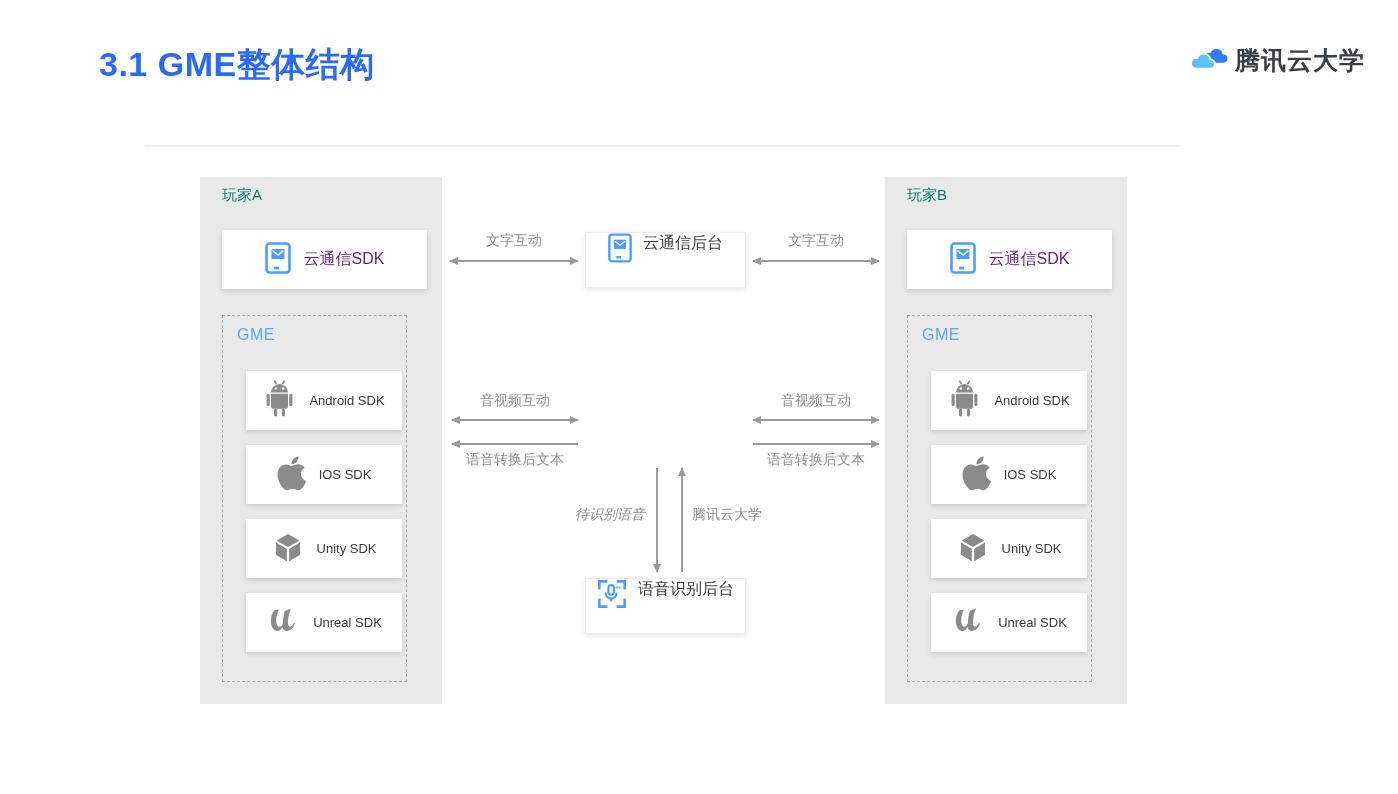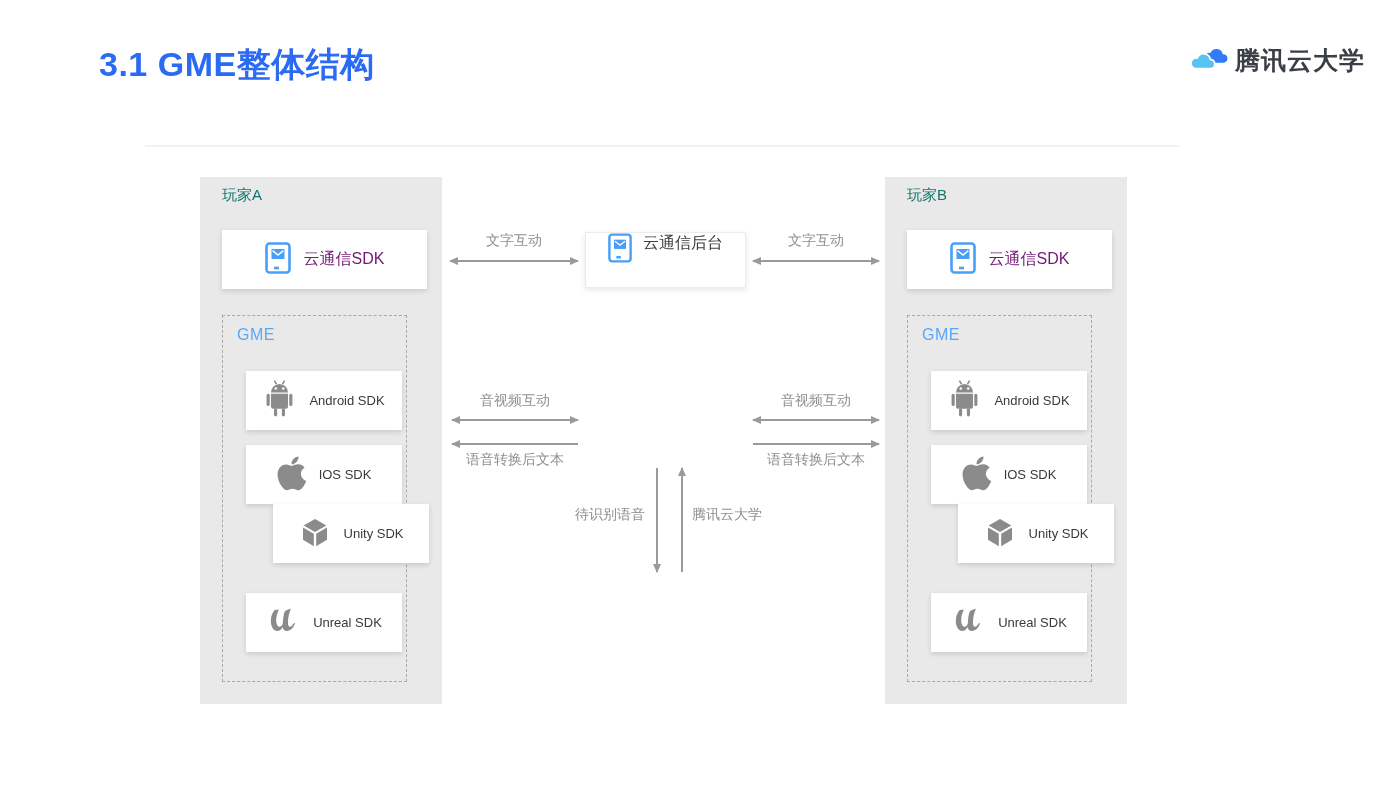--- a/index.html
+++ b/index.html
@@ -21,39 +21,39 @@
   .panel-title { position:absolute; left:22px; top:9px; font-size:15px; color:#0f766e; }
 
   .white-box { background:#fff; box-shadow:0 2px 5px rgba(0,0,0,0.14); display:flex; align-items:center; justify-content:center; gap:13px; }
   .comm-box { position:absolute; left:22px; top:53px; width:205px; height:59px; }
   .comm-box .lbl { font-size:16px; color:#701a75; }
 
   .gme-box { position:absolute; left:22px; top:138px; width:185px; height:367px; border:1px dashed #a9a9a9; }
   .gme-label { position:absolute; left:14px; top:10px; font-size:16px; color:#57a8f6; letter-spacing:0.5px; }
   .sdk-item { position:absolute; left:23px; width:156px; height:59px; }
   .sdk-item .lbl { font-size:13px; color:#3a3a3a; }
-  .sdk-item.i0 { top:55px; } .sdk-item.i1 { top:129px; } .sdk-item.i2 { top:188px;margin-left:27px; } .sdk-item.i3 { top:277px; }
+  .sdk-item.i0 { top:55px; } .sdk-item.i1 { top:129px; } .sdk-item.i2 { top:203px; } .sdk-item.i3 { top:277px; }
 
   
   .center-box { position:absolute; left:585px; width:161px; height:56px; background:#fff; border:1px solid #ececec; box-shadow:0 2px 6px rgba(0,0,0,0.10); display:flex; align-items:flex-start; justify-content:center; gap:11px; }
   .center-box .lbl { font-size:16px; color:#3d3d3d; }
   .cb-comm { top:232px; } .cb-gme { top:399px; } .cb-asr { top:578px; }
 
   
   .arrow-h { position:absolute; height:2px; background:#9a9a9a; }
   .arrow-v { position:absolute; width:2px;  background:#9a9a9a; }
   .arrow-h::before, .arrow-h::after, .arrow-v::before, .arrow-v::after { content:none; position:absolute; width:0; height:0; }
   .h-left::before  { content:''; left:-1px; top:-3.5px; border-top:4.5px solid transparent; border-bottom:4.5px solid transparent; border-right:9px solid #9a9a9a; }
   .h-right::after  { content:''; right:-1px; top:-3.5px; border-top:4.5px solid transparent; border-bottom:4.5px solid transparent; border-left:9px solid #9a9a9a; }
   .v-up::before    { content:''; top:-1px; left:-3.5px; border-left:4.5px solid transparent; border-right:4.5px solid transparent; border-bottom:9px solid #9a9a9a; }
   .v-down::after   { content:''; bottom:-1px; left:-3.5px; border-left:4.5px solid transparent; border-right:4.5px solid transparent; border-top:9px solid #9a9a9a; }
 
   .arrow-label { position:absolute; font-size:14px; color:#8f8f8f; white-space:nowrap; }
   .al-center { transform:translateX(-50%); }
-  .al-rightalign { transform:translateX(-100%); }
+  .al-rightalign { transform:translateX(-100%);font-style:italic; }
 </style>
 </head>
 <body>
 
 <div class="page">
 
   <div class="page-title">3.1 GME整体结构</div>
 
   <div class="brand">
     <span>
@@ -215,20 +215,42 @@
         <rect x="1.5" y="1.5" width="23" height="29" rx="3" fill="none" stroke="#4a9ef8" stroke-width="2.6"></rect>
         <rect x="6.5" y="7" width="13" height="10" fill="#4a9ef8"></rect>
         <polyline points="7.6,8.6 13,13 18.4,8.6" fill="none" stroke="#ffffff" stroke-width="1.5"></polyline>
         <line x1="9" y1="26" x2="14" y2="26" stroke="#4a9ef8" stroke-width="2.6"></line>
       </svg>
     </span>
     <span class="lbl">云通信后台</span>
   </div>
 
 
+  <div class="center-box cb-asr">
+    <span>
+      <svg width="30" height="30" viewBox="0 0 28 28">
+        <g fill="none" stroke="#4a9ef8" stroke-width="2.4" stroke-linecap="square">
+          <path d="M2.2 8.5 V2.2 H8.5"></path>
+          <path d="M19.5 2.2 H25.8 V8.5"></path>
+          <path d="M25.8 19.5 V25.8 H19.5"></path>
+          <path d="M8.5 25.8 H2.2 V19.5"></path>
+        </g>
+        <g fill="none" stroke="#4a9ef8" stroke-width="1.9">
+          <rect x="10.6" y="5.5" width="5.2" height="9.2" rx="2.6"></rect>
+          <path d="M8.2 12.5 v0.8 a5 5 0 0 0 10 0 v-0.8"></path>
+          <line x1="13.2" y1="18.6" x2="13.2" y2="21"></line>
+        </g>
+        <g fill="#4a9ef8">
+          <rect x="17.4" y="7" width="1.8" height="1.8"></rect>
+          <rect x="20.2" y="7" width="1.8" height="1.8"></rect>
+        </g>
+      </svg>
+    </span>
+    <span class="lbl">语音识别后台</span>
+  </div>
 
   <div class="arrow-h h-left h-right" style="left:450px; top:260px; width:128px;"></div>
   <span class="arrow-label al-center" style="left:514px; top:232px;">文字互动</span>
 
   <div class="arrow-h h-left h-right" style="left:753px; top:260px; width:126px;"></div>
   <span class="arrow-label al-center" style="left:816px; top:232px;">文字互动</span>
 
   <div class="arrow-h h-left h-right" style="left:452px; top:419px; width:126px;"></div>
   <span class="arrow-label al-center" style="left:515px; top:392px;">音视频互动</span>
 

